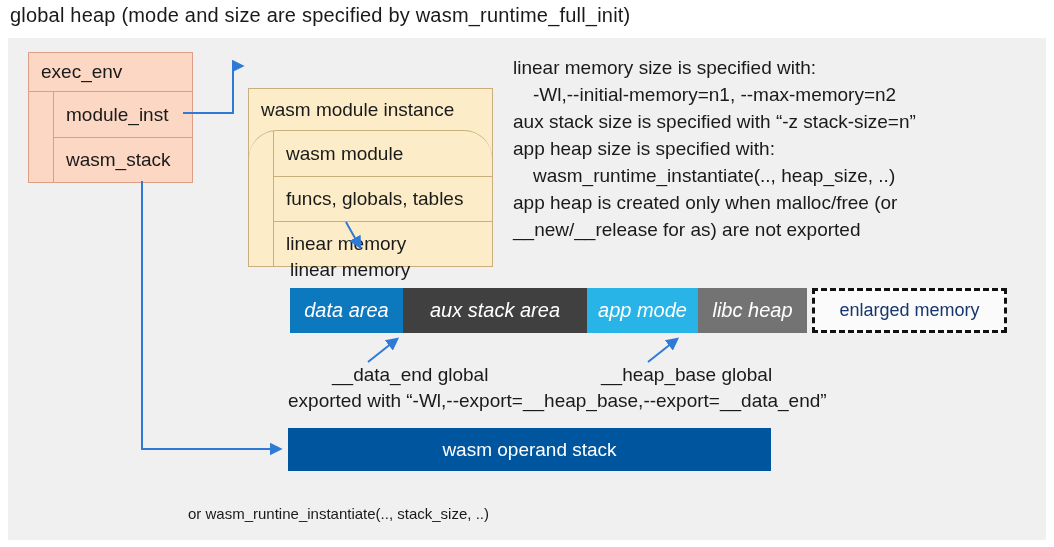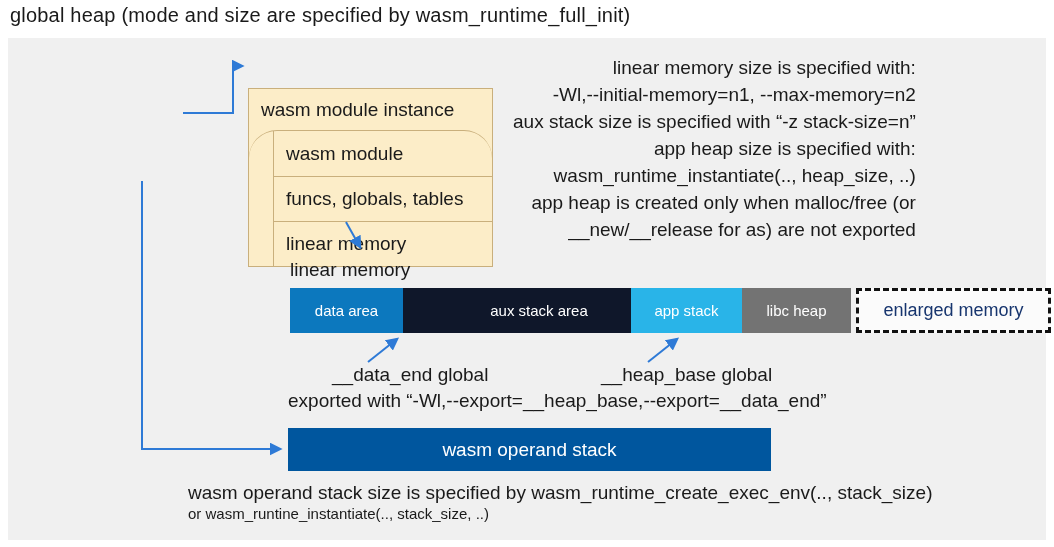--- a/index.html
+++ b/index.html
@@ -1,17 +1,17 @@
 <!DOCTYPE html>
 <html><head>
 <meta charset="utf-8">
 <style>
   html,body{margin:0;padding:0;background:#ffffff;}
   body{font-family:"Liberation Sans",sans-serif;color:#1a1a1a;}
-  .stage{position:relative;width:1054px;height:547px;background:#ffffff;overflow:hidden;text-align:right;}
+  .stage{position:relative;width:1054px;height:547px;background:#ffffff;overflow:hidden;}
   .title{position:absolute;left:10px;top:4px;font-size:20px;letter-spacing:.2px;}
   .panel{position:absolute;left:8px;top:38px;width:1038px;height:502px;background:#f0f0f0;}
 
   
   .pbox{position:absolute;box-sizing:border-box;font-size:19px;}
   .pbox .hdr{display:flex;align-items:center;padding-left:12px;box-sizing:border-box;}
   .pbox .body{display:flex;box-sizing:border-box;}
   .pbox .rows{flex:1;}
   .pbox .row{height:45px;display:flex;align-items:center;padding-left:12px;box-sizing:border-box;}
 
@@ -27,23 +27,23 @@
   .inst .gutter{width:24px;border-right:1px solid #c9af7c;}
   .inst .row + .row{border-top:1px solid #c9af7c;}
 
   
   .notes{position:absolute;left:513px;top:54px;font-size:19px;line-height:27px;white-space:nowrap;}
   .notes .indent{padding-left:20px;}
 
   
   .lm-label{position:absolute;left:290px;top:259px;font-size:19px;}
   .membar{position:absolute;left:290px;top:288px;height:45px;display:flex;}
-  .seg{display:flex;align-items:center;justify-content:center;color:#ffffff;font-size:15px;white-space:nowrap;}
+  .seg{display:flex;align-items:center;justify-content:center;color:#ffffff;font-size:20px;white-space:nowrap;font-style:italic;}
   .seg-data{width:113px;background:#0c78be;}
-  .seg-aux{width:184px;background:#0f172a;padding-left:44px;}
+  .seg-aux{width:184px;background:#404040;}
   .seg-app{width:111px;background:#29b4e8;}
   .seg-libc{width:109px;background:#737373;}
   .seg-enlarged{box-sizing:border-box;margin-left:5px;width:195px;background:#fbfbfb;
     border:3px dashed #111111;color:#17356e;display:flex;align-items:center;justify-content:center;
     font-size:18px;}
 
   .lbl{position:absolute;font-size:19px;white-space:nowrap;}
   .lbl-dataend{left:332px;top:364px;}
   .lbl-heapbase{left:601px;top:364px;}
   .lbl-exported{left:288px;top:390px;}
@@ -58,20 +58,30 @@
 </style>
 </head>
 <body>
 
 <div class="stage">
 
   <div class="title">global heap (mode and size are specified by wasm_runtime_full_init)</div>
 
   <div class="panel"></div>
 
+  <div class="pbox exec">
+    <div class="hdr">exec_env</div>
+    <div class="body">
+      <div class="gutter"></div>
+      <div class="rows">
+        <div class="row">module_inst</div>
+        <div class="row">wasm_stack</div>
+      </div>
+    </div>
+  </div>
 
   <div class="pbox inst">
     <div class="hdr">wasm module instance</div>
     <div class="body">
       <div class="gutter"></div>
       <div class="rows">
         <div class="row">wasm module</div>
         <div class="row">funcs, globals, tables</div>
         <div class="row">linear memory</div>
       </div>
@@ -85,31 +95,30 @@
     <div>app heap size is specified with:</div>
     <div class="indent">wasm_runtime_instantiate(.., heap_size, ..)</div>
     <div>app heap is created only when malloc/free (or</div>
     <div>__new/__release for as) are not exported</div>
   </div>
 
   <div class="lm-label">linear memory</div>
   <div class="membar">
     <div class="seg seg-data">data area</div>
     <div class="seg seg-aux">aux stack area</div>
-    <div class="seg seg-app">app stack</div>
+    <div class="seg seg-app">app mode</div>
     <div class="seg seg-libc">libc heap</div>
     <div class="seg-enlarged">enlarged memory</div>
   </div>
 
   <div class="lbl lbl-dataend">__data_end global</div>
   <div class="lbl lbl-heapbase">__heap_base global</div>
   <div class="lbl lbl-exported">exported with “-Wl,--export=__heap_base,--export=__data_end”</div>
 
   <div class="opstack">wasm operand stack</div>
-  <div class="cap1">wasm operand stack size is specified by wasm_runtime_create_exec_env(.., stack_size)</div>
   <div class="cap2">or wasm_runtine_instantiate(.., stack_size, ..)</div>
 
   <svg class="arrows" width="1054" height="547">
     <defs>
       <marker id="arr" viewBox="0 0 10 10" refX="8" refY="5" markerWidth="6.5" markerHeight="6.5" orient="auto-start-reverse">
         <path d="M0,0 L10,5 L0,10 z" fill="#2e7ad6"></path>
       </marker>
     </defs>
     <polyline points="183,113 233,113 233,66 242,66" fill="none" stroke="#2e7ad6" stroke-width="2" marker-end="url(#arr)"></polyline>
     <polyline points="142,181 142,449 280,449" fill="none" stroke="#2e7ad6" stroke-width="2" marker-end="url(#arr)"></polyline>

